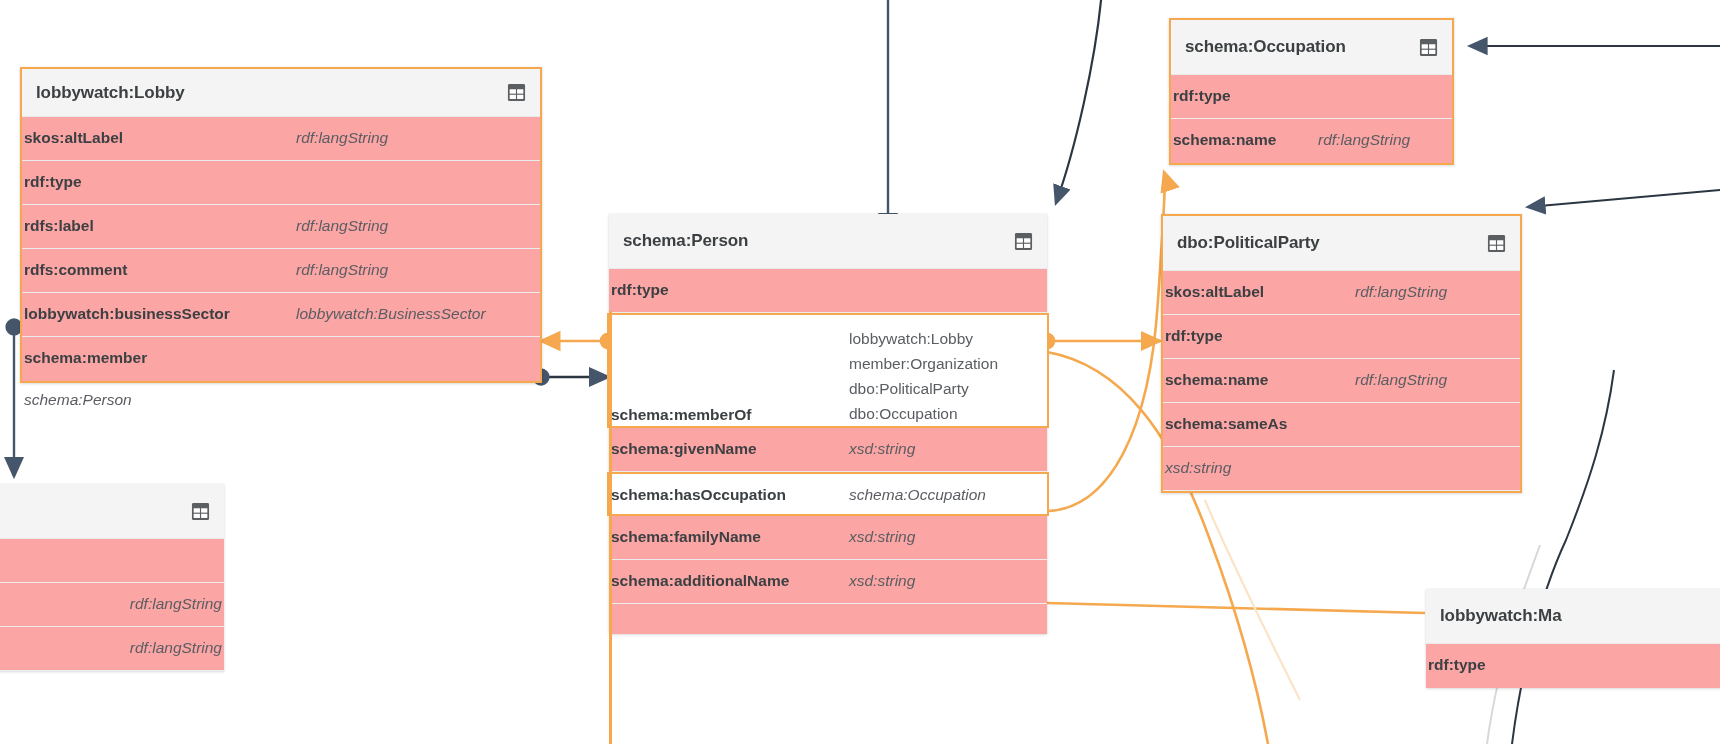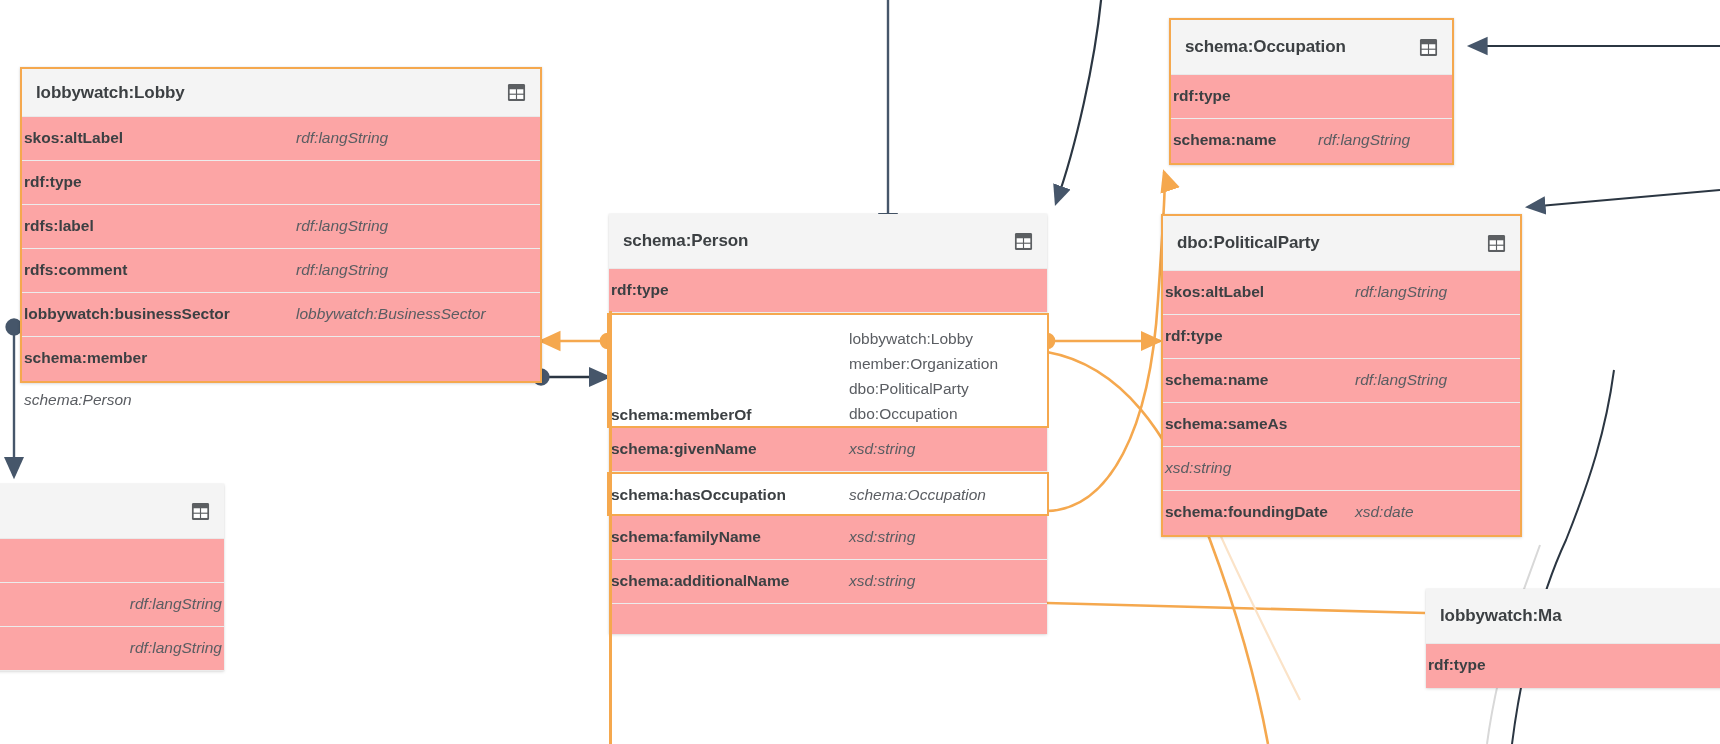--- a/index.html
+++ b/index.html
@@ -303,24 +303,20 @@
       <span class="row-key kcol-party">schema:name</span>
       <span class="row-val">rdf:langString</span>
     </div>
     <div class="row">
       <span class="row-key kcol-party">schema:sameAs</span>
       <span class="row-val"></span>
     </div>
     <div class="row">
       <span class="row-val">xsd:string</span>
     </div>
-    <div class="row" style="border-bottom:none;">
-      <span class="row-key kcol-party">schema:foundingDate</span>
-      <span class="row-val">xsd:date</span>
-    </div>
   </div>
 
   <div class="card dim" style="left:1426px; top:589px; width:360px;">
     <div class="card-header" style="height:55px;">
       <span class="card-title">lobbywatch:Ma</span>
     </div>
     <div class="row" style="border-bottom:none;">
       <span class="row-key kcol-mand">rdf:type</span>
       <span class="row-val"></span>
     </div>

